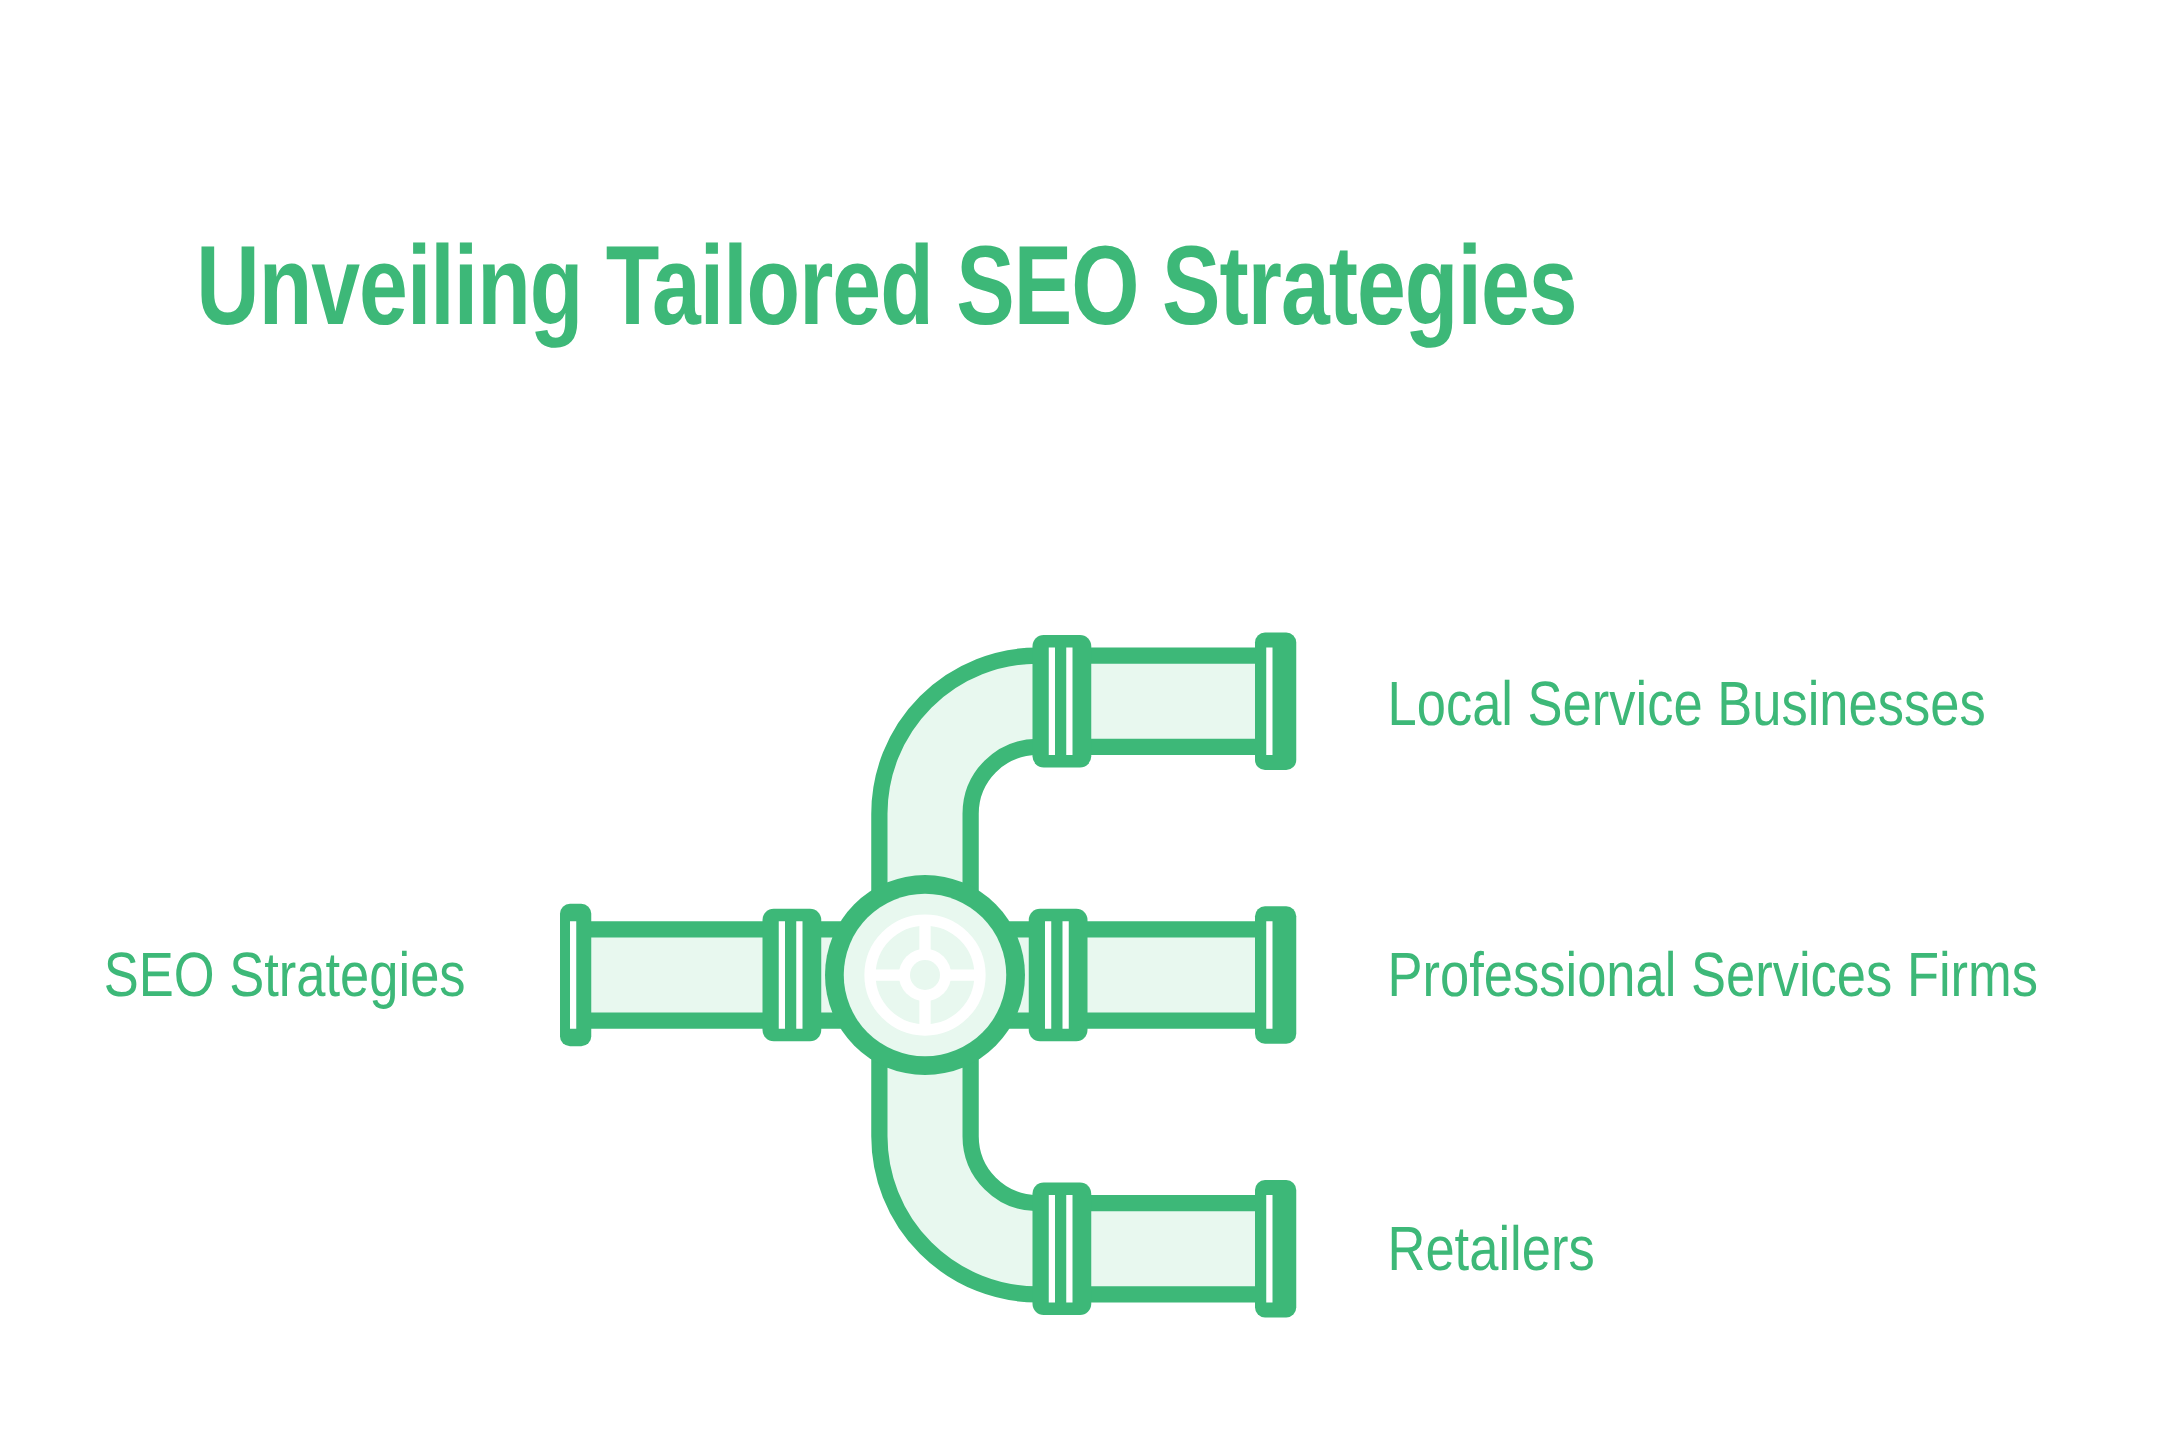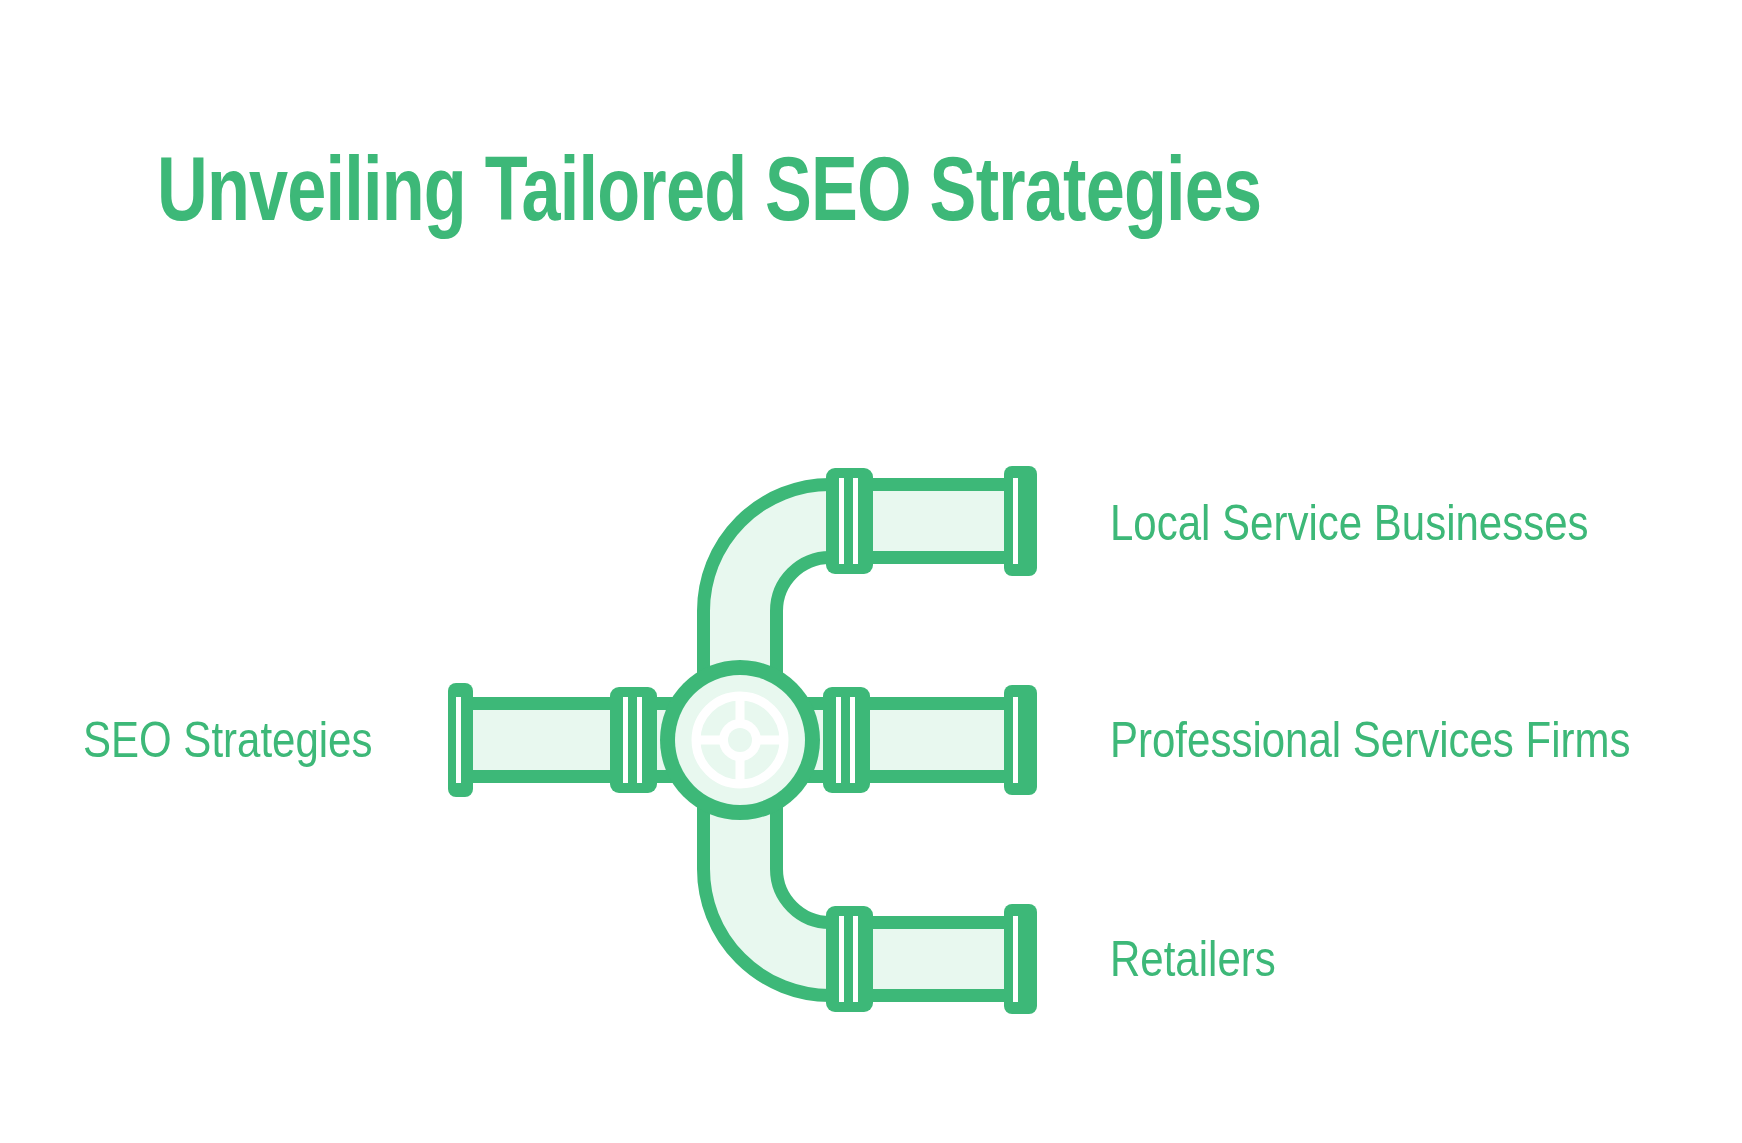--- a/index.html
+++ b/index.html
@@ -2,21 +2,21 @@
 <html><head>
 <meta charset="utf-8">
 <style>
   html,body{margin:0;padding:0;}
   body{
     width:1742px;height:1143px;
     background:#ffffff;
     font-family:"Liberation Sans", sans-serif;
     position:relative;overflow:hidden;
   }
-  .canvas{position:absolute;inset:0;}
+  .canvas{position:absolute;inset:0;margin-top:40px;}
   .pipes{position:absolute;left:0;top:0;width:1742px;height:1143px;display:block;}
   .title{
     position:absolute;left:157px;top:144px;margin:0;
     font-size:90px;font-weight:700;color:#3db878;
     letter-spacing:-1px;white-space:nowrap;
     transform:scaleX(0.78);transform-origin:left top;
     line-height:1;
   }
   .label{
     position:absolute;

